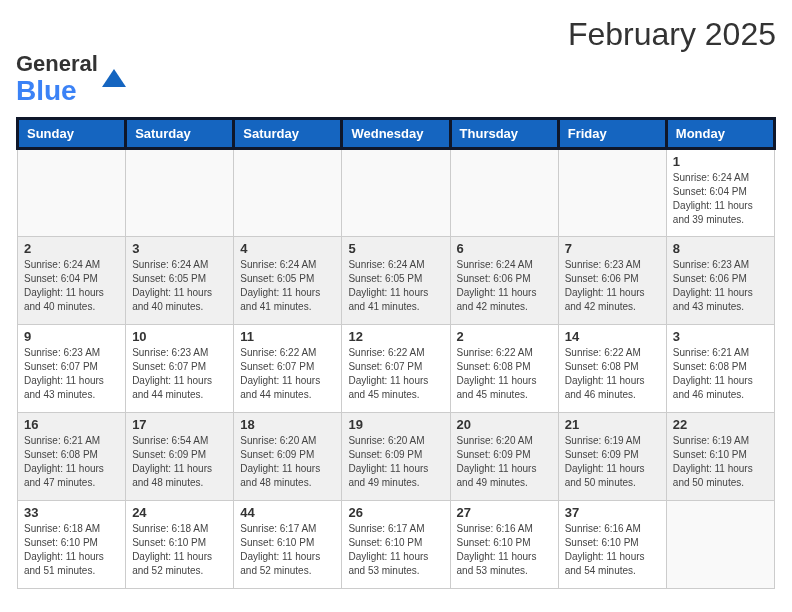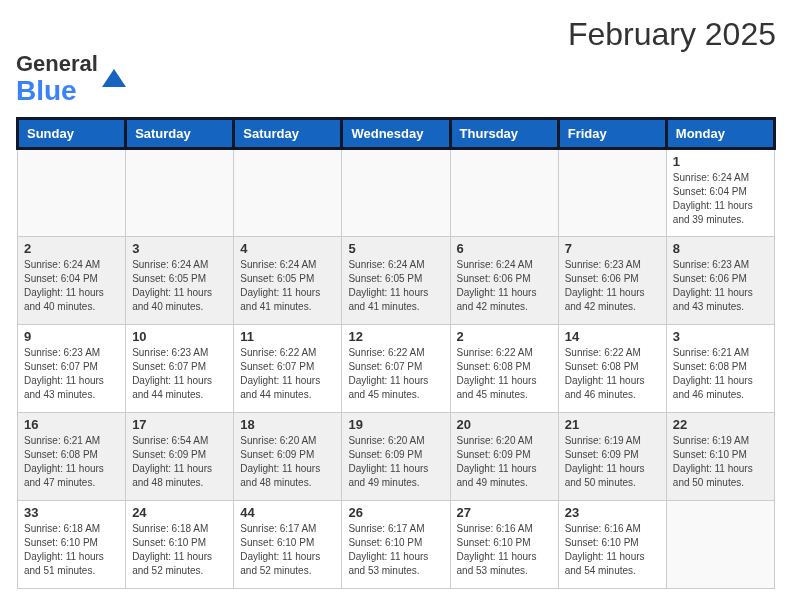--- a/index.html
+++ b/index.html
@@ -299,21 +299,21 @@
 Sunset: 6:10 PM
 Daylight: 11 hours and 53 minutes.</div>
         </td>
         <td>
           <span class="day-number">27</span>
           <div class="day-info">Sunrise: 6:16 AM
 Sunset: 6:10 PM
 Daylight: 11 hours and 53 minutes.</div>
         </td>
         <td>
-          <span class="day-number">23</span>
+          <span class="day-number">37</span>
           <div class="day-info">Sunrise: 6:16 AM
 Sunset: 6:10 PM
 Daylight: 11 hours and 54 minutes.</div>
         </td>
         <td class="empty-cell"></td>
       </tr>
     </tbody>
 </table>
 
 </body></html>

